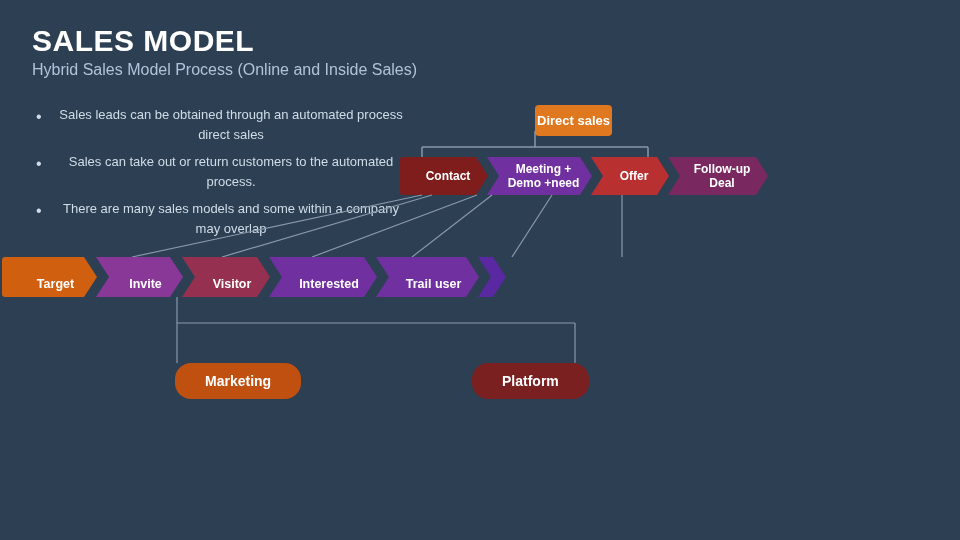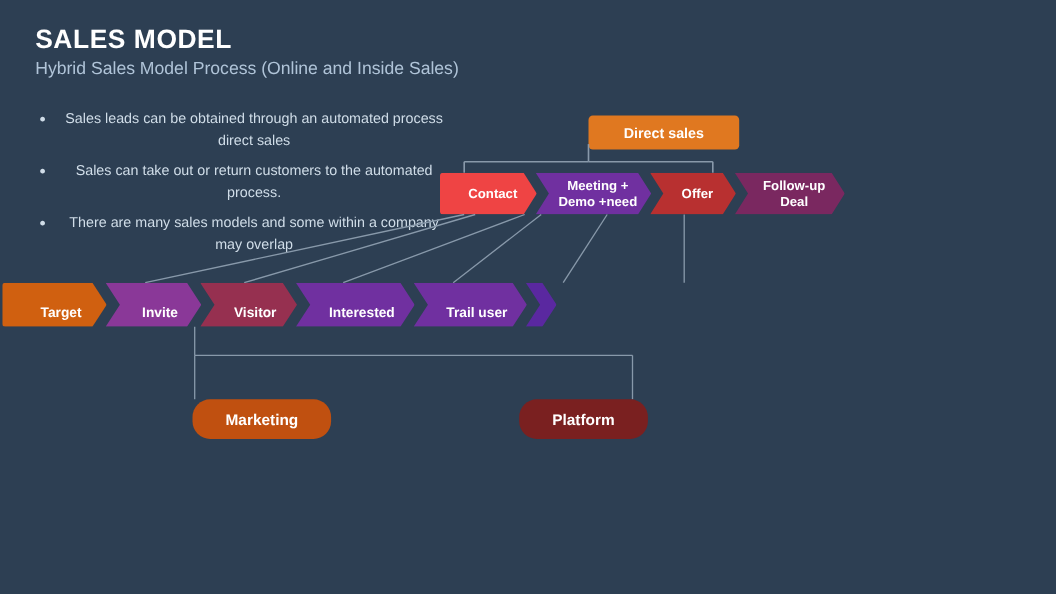--- a/index.html
+++ b/index.html
@@ -14,21 +14,21 @@
 
     .slide {
       width: 960px;
       height: 540px;
       position: relative;
       padding: 24px 32px;
     }
 
     .title {
       color: #ffffff;
-      font-size: 24px;
+      font-size: 30px;
       font-weight: 900;
       letter-spacing: 0.5px;
       line-height: 1.1;
     }
 
     .subtitle {
       color: #b0c4d8;
       font-size: 16px;
       font-weight: 400;
       margin-top: 4px;
@@ -170,21 +170,21 @@
       position: absolute;
       top: 0;
       left: 145px;
     }
 
     .dir-sales-inner {
       background: #e07820;
       color: white;
       font-size: 13px;
       font-weight: bold;
-      padding: 8px 32px;
+      padding: 8px 2px;
       border-radius: 4px;
       text-align: center;
     }
 
     .top-flow {
       position: absolute;
       top: 52px;
       left: 10px;
       display: flex;
     }
@@ -236,21 +236,21 @@
   </div>
 
   <div class="diagram-container">
 
     <div class="dir-sales">
       <div class="dir-sales-inner">Direct sales</div>
     </div>
 
     <div class="top-flow">
       <div class="arrow-chevron">
-        <div class="arrow-body" style="background:#ef4444;width:88px;clip-path:polygon(0 0, calc(100% - 12px) 0, 100% 50%, calc(100% - 12px) 100%, 0 100%);border-radius:3px 0 0 3px;">
+        <div class="arrow-body" style="background:#7f1d1d;width:88px;clip-path:polygon(0 0, calc(100% - 12px) 0, 100% 50%, calc(100% - 12px) 100%, 0 100%);border-radius:3px 0 0 3px;">
           <span>Contact</span>
         </div>
       </div>
       <div class="arrow-chevron">
         <div class="arrow-body" style="background:#7030a0;width:105px;">
           <span>Meeting +<br>Demo +need</span>
         </div>
       </div>
       <div class="arrow-chevron">
         <div class="arrow-body" style="background:#b83030;width:78px;">

